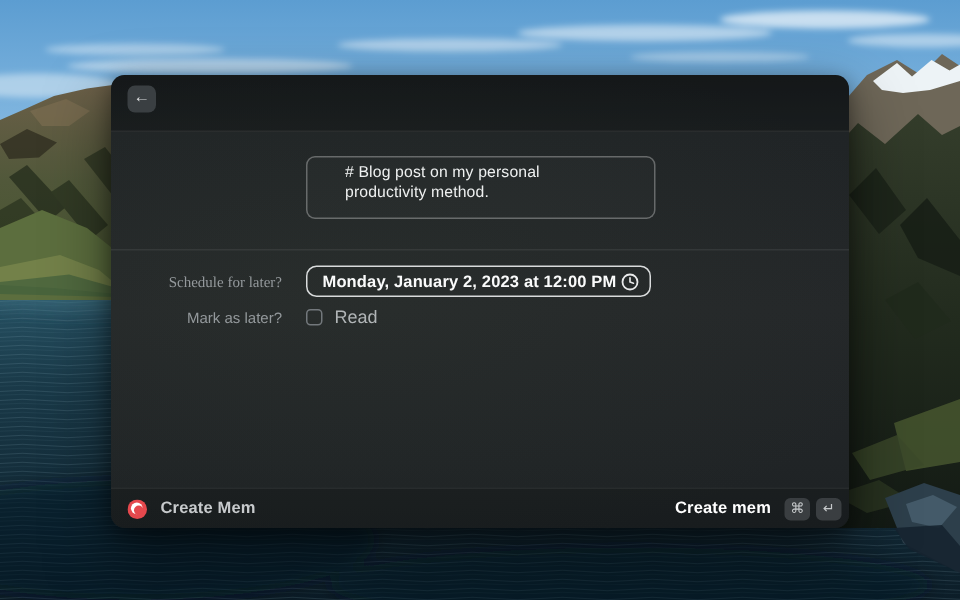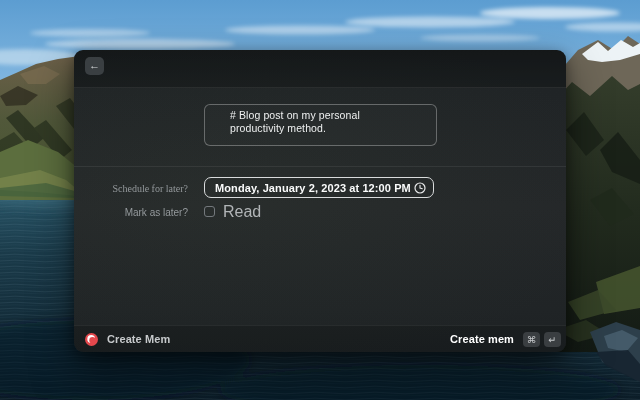--- a/index.html
+++ b/index.html
@@ -96,21 +96,21 @@
     position: absolute; left: 130px; top: 156px;
     width: 11px; height: 11px;
     border: 1px solid #73787c;
     border-radius: 3px;
     background: transparent;
     cursor: pointer;
   }
   .read-label {
     position: absolute; left: 149px; top: 156px;
     color: #b1b5b7;
-    font-size: 16px;
+    font-size: 12px;
     line-height: 11px;
   }
 
   
   .dlg-footer {
     position: absolute; left: 0; right: 0; bottom: 0; height: 27px;
     border-top: 1px solid rgba(255,255,255,0.06);
     background: rgba(12,14,16,0.25);
     display: flex; 
     padding: 0 5px 0 11px;

